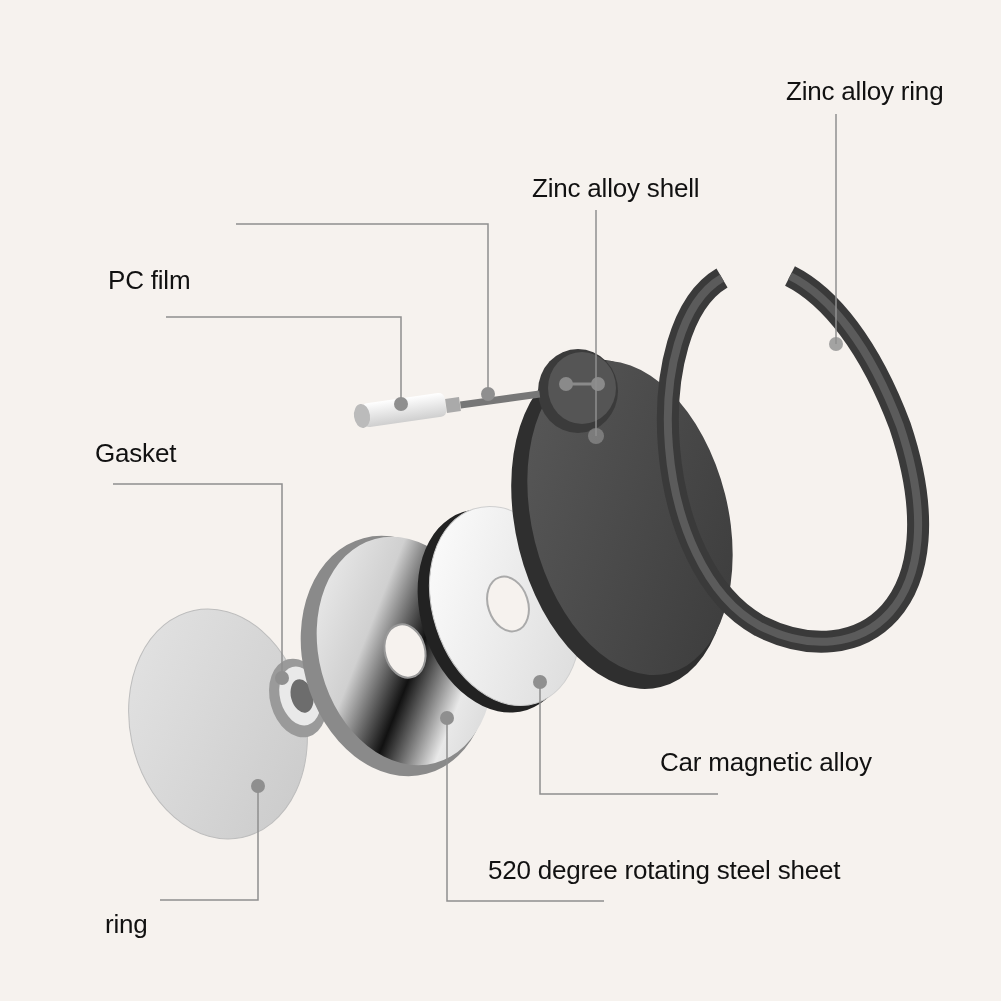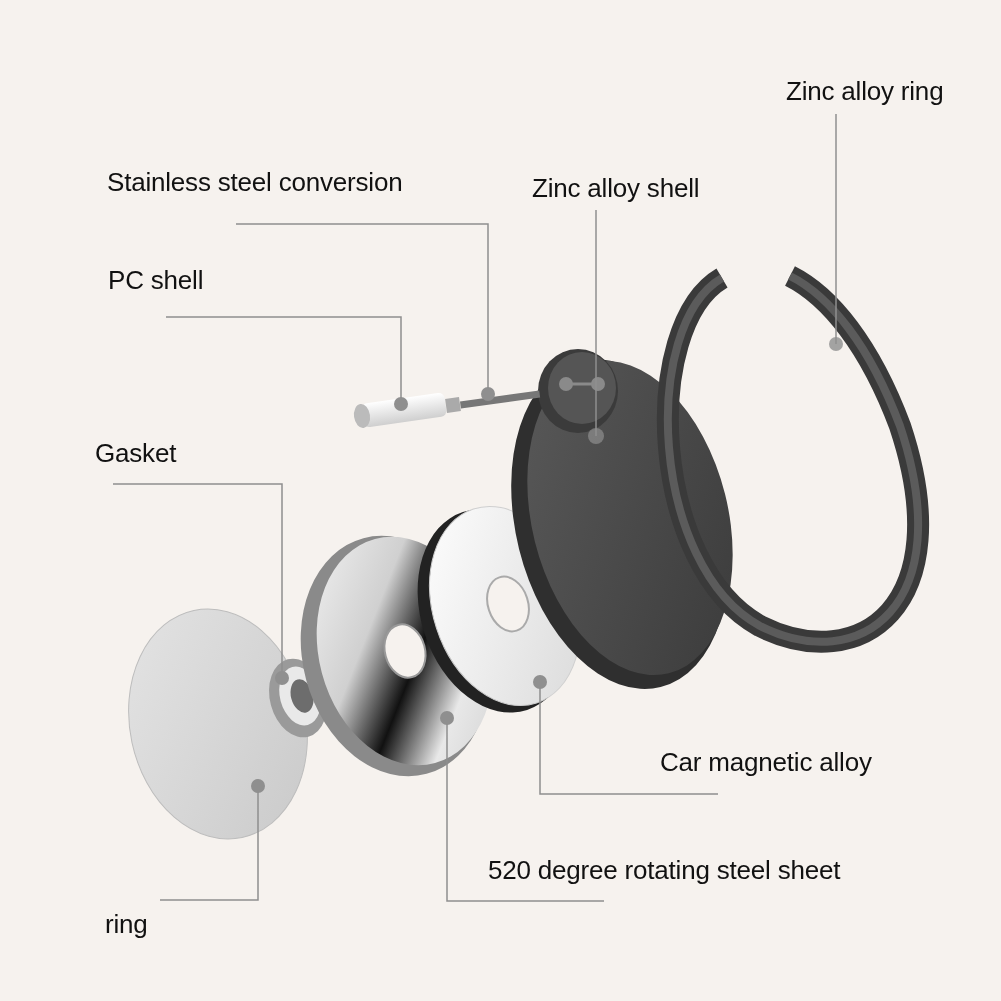--- a/index.html
+++ b/index.html
@@ -103,21 +103,20 @@
     <circle cx="596" cy="430" r="8" opacity="0.7"></circle>
     <circle cx="401" cy="398" r="7"></circle>
     <circle cx="282" cy="672" r="7"></circle>
     <circle cx="540" cy="676" r="7"></circle>
     <circle cx="447" cy="712" r="7"></circle>
     <circle cx="258" cy="780" r="7"></circle>
   </g>
 </svg>
 
 <div class="label" style="left:786px; top:70px;">Zinc alloy ring</div>
-<div class="label" style="left:107px; top:161px;">Stainless steel conversion</div>
 <div class="label" style="left:532px; top:167px;">Zinc alloy shell</div>
-<div class="label" style="left:108px; top:259px;">PC shell</div>
+<div class="label" style="left:108px; top:259px;">PC film</div>
 <div class="label" style="left:95px; top:432px;">Gasket</div>
 <div class="label" style="left:660px; top:741px;">Car magnetic alloy</div>
 <div class="label" style="left:488px; top:849px;">520 degree rotating steel sheet</div>
 <div class="label" style="left:105px; top:903px;">ring</div>
 
 </div>
 
 </body></html>

